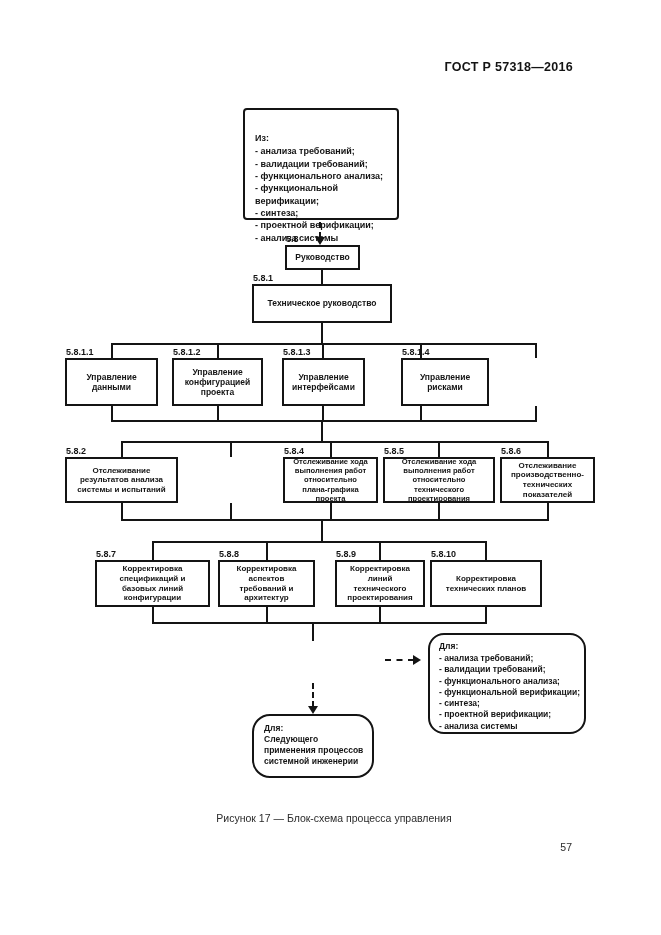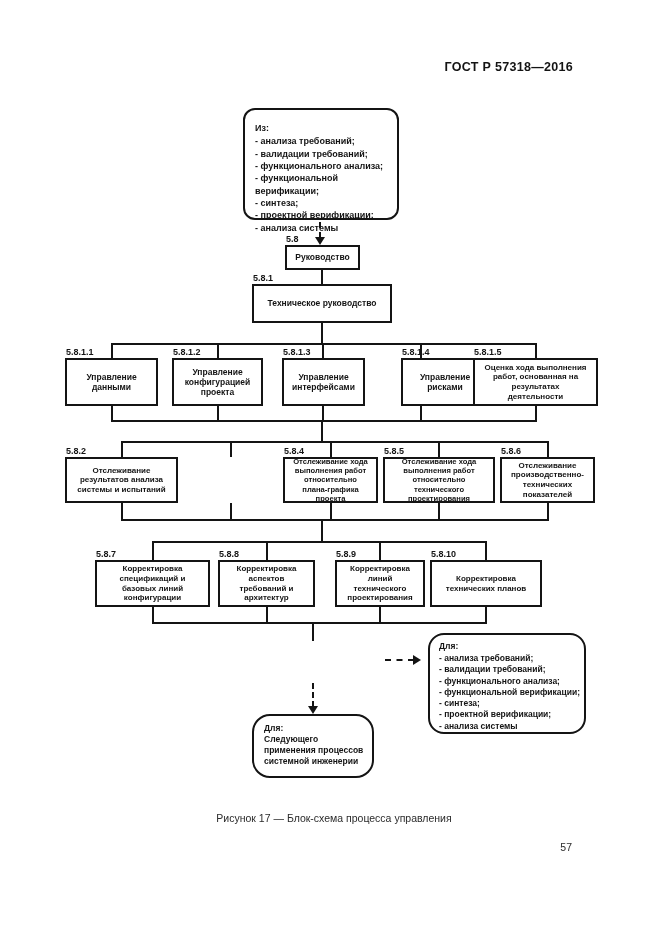--- a/index.html
+++ b/index.html
@@ -26,21 +26,21 @@
   }
   .note-title{margin-bottom:1px;}
   .hline,.vline{position:absolute;background:#141414;}
   .hline{height:2px;}
   .vline{width:2px;}
   .dash-v{position:absolute;width:0;border-left:2px dashed #141414;}
   .dash-h{position:absolute;height:0;border-top:2px dashed #141414;}
   .arrow-down{position:absolute;width:0;height:0;border-left:5px solid transparent;border-right:5px solid transparent;border-top:8px solid #141414;}
   .arrow-right{position:absolute;width:0;height:0;border-top:5px solid transparent;border-bottom:5px solid transparent;border-left:8px solid #141414;}
 
-  .note-src{left:243px;top:108px;width:156px;height:112px;border-radius:12px;padding:12px 4px 4px 10px;font-size:9px;line-height:1.37;}
+  .note-src{left:243px;top:108px;width:156px;height:112px;border-radius:4px;padding:22px 4px 4px 10px;font-size:9px;line-height:1.37;}
   .note-dst{left:428px;top:633px;width:158px;height:101px;border-radius:16px;padding:6px 3px 3px 9px;font-size:8.5px;line-height:1.32;}
   .note-next{left:252px;top:714px;width:122px;height:64px;border-radius:18px;padding:7px 5px 5px 10px;font-size:8.5px;line-height:1.3;}
 </style>
 </head>
 <body>
 
 <div class="page">
 
   <div class="doc-header">ГОСТ Р 57318—2016</div>
 
@@ -84,24 +84,20 @@
     <span class="num">5.8.1.2</span>
     <span>Управление конфигурацией проекта</span>
   </div>
   <div class="box" style="left:282px;top:358px;width:83px;height:48px;">
     <span class="num">5.8.1.3</span>
     <span>Управление интерфейсами</span>
   </div>
   <div class="box" style="left:377px;top:358px;width:88px;height:48px;margin-left:24px;">
     <span class="num">5.8.1.4</span>
     <span>Управление рисками</span>
-  </div>
-  <div class="box" style="left:473px;top:358px;width:125px;height:48px;font-size:8px;">
-    <span class="num">5.8.1.5</span>
-    <span>Оценка хода выполнения работ, основанная на результатах деятельности</span>
   </div>
 
   <div class="vline" style="left:111px;top:406px;height:16px;"></div>
   <div class="vline" style="left:217px;top:406px;height:16px;"></div>
   <div class="vline" style="left:322px;top:406px;height:16px;"></div>
   <div class="vline" style="left:420px;top:406px;height:16px;"></div>
   <div class="vline" style="left:535px;top:406px;height:16px;"></div>
   <div class="hline" style="left:111px;top:420px;width:426px;"></div>
   <div class="vline" style="left:321px;top:420px;height:23px;"></div>
   <div class="hline" style="left:121px;top:441px;width:428px;"></div>

